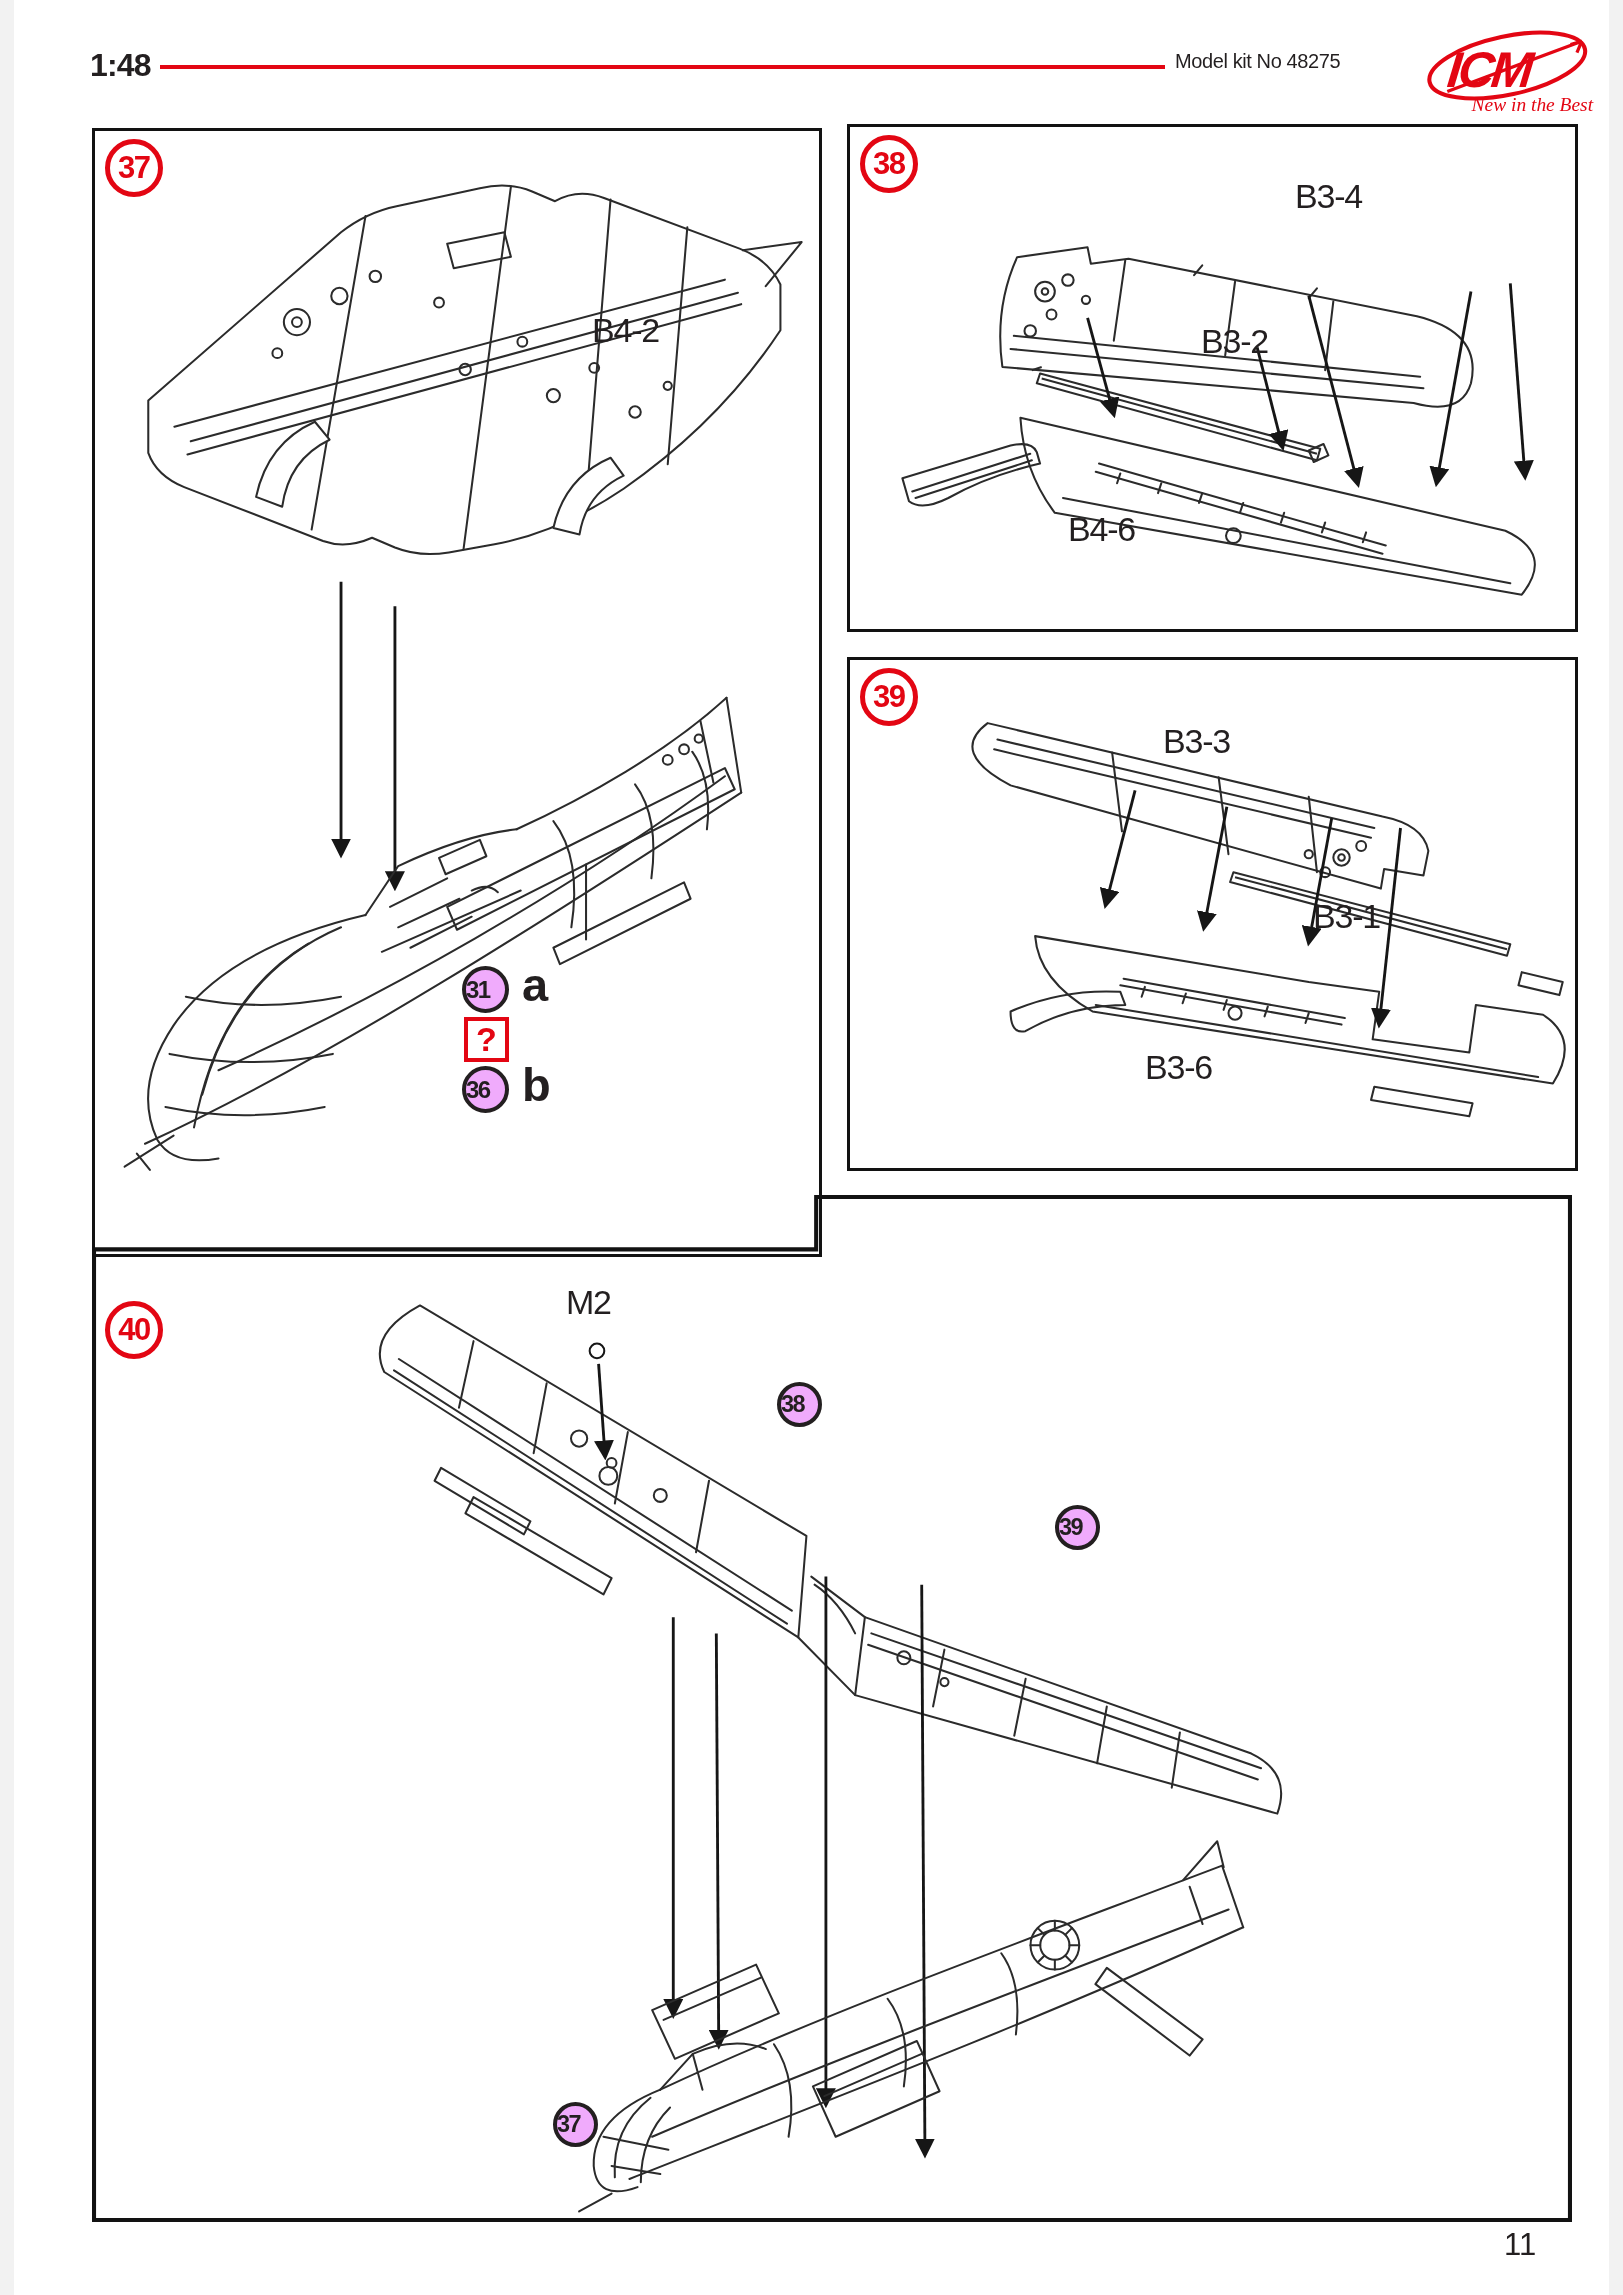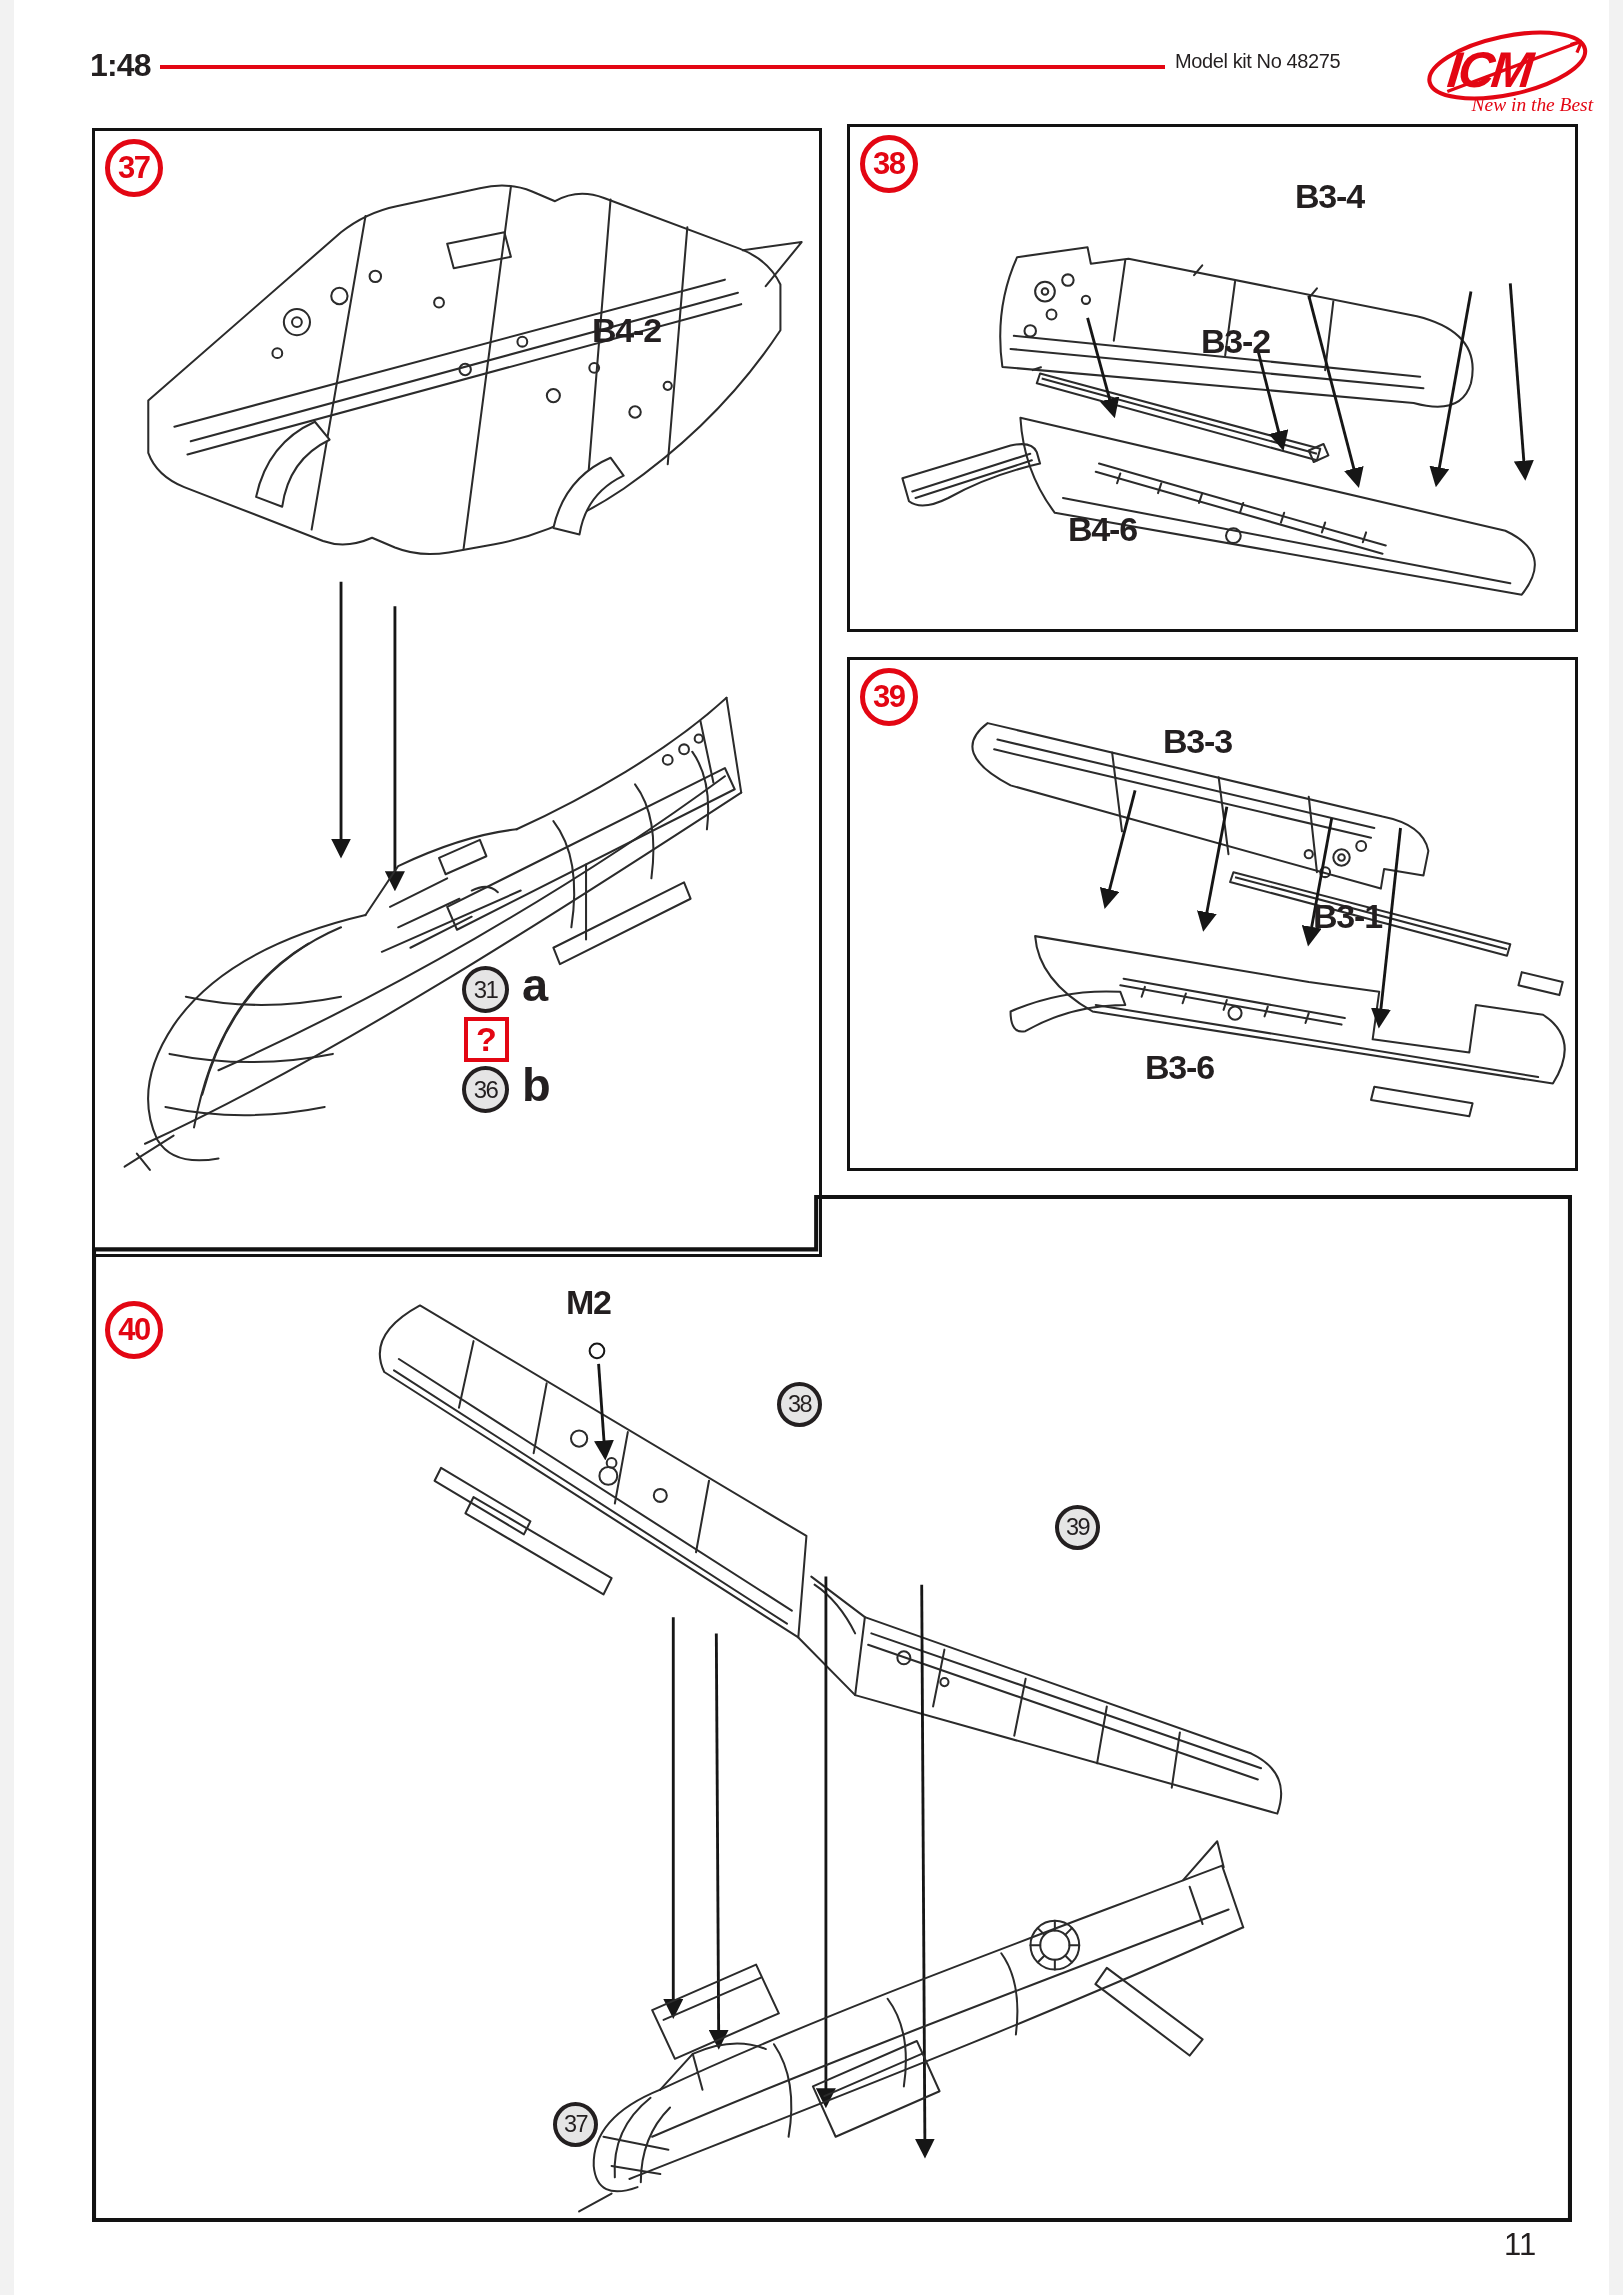--- a/index.html
+++ b/index.html
@@ -28,28 +28,28 @@
   svg.diagram{position:absolute;left:0;top:0;width:100%;height:100%;display:block;}
   
   .badge{
     position:absolute;width:58px;height:58px;border-radius:50%;
     border:5.7px solid var(--red);color:var(--red);background:#fff;
     display:flex;align-items:center;justify-content:center;
     font-size:31px;font-weight:bold;box-sizing:border-box;letter-spacing:-1.6px;
   }
   
   .refc{
-    position:absolute;border-radius:50%;border:4.9px solid var(--ink);background:#e5e5e5;
-    display:flex;align-items:center;justify-content:center;font-weight:normal;color:var(--ink);
+    position:absolute;border-radius:50%;border:4.9px solid var(--ink);background:#f0abfc;
+    display:flex;align-items:center;font-weight:bold;color:var(--ink);
     box-sizing:border-box;letter-spacing:-1.6px;
   }
   .refc.big{width:47px;height:47px;font-size:24px;}
   .refc.sm{width:45px;height:45px;border-width:4px;font-size:23.5px;}
   .part-label{
-    position:absolute;font-weight:bold;font-size:34px;letter-spacing:-1.2px;
+    position:absolute;font-weight:normal;font-size:34px;letter-spacing:-1.2px;
     white-space:nowrap;color:var(--ink);
   }
   .letter{position:absolute;font-size:47px;font-weight:bold;color:var(--ink);}
   .qbox{
     position:absolute;width:45px;height:45px;border:4px solid var(--red);
     color:var(--red);display:flex;align-items:center;justify-content:center;
     font-size:34px;font-weight:bold;box-sizing:border-box;background:#fff;
   }
   
   .ftr-url{left:0;right:0;top:2237px;text-align:center;font-size:34px;font-weight:bold;color:var(--red);letter-spacing:-0.8px;}

